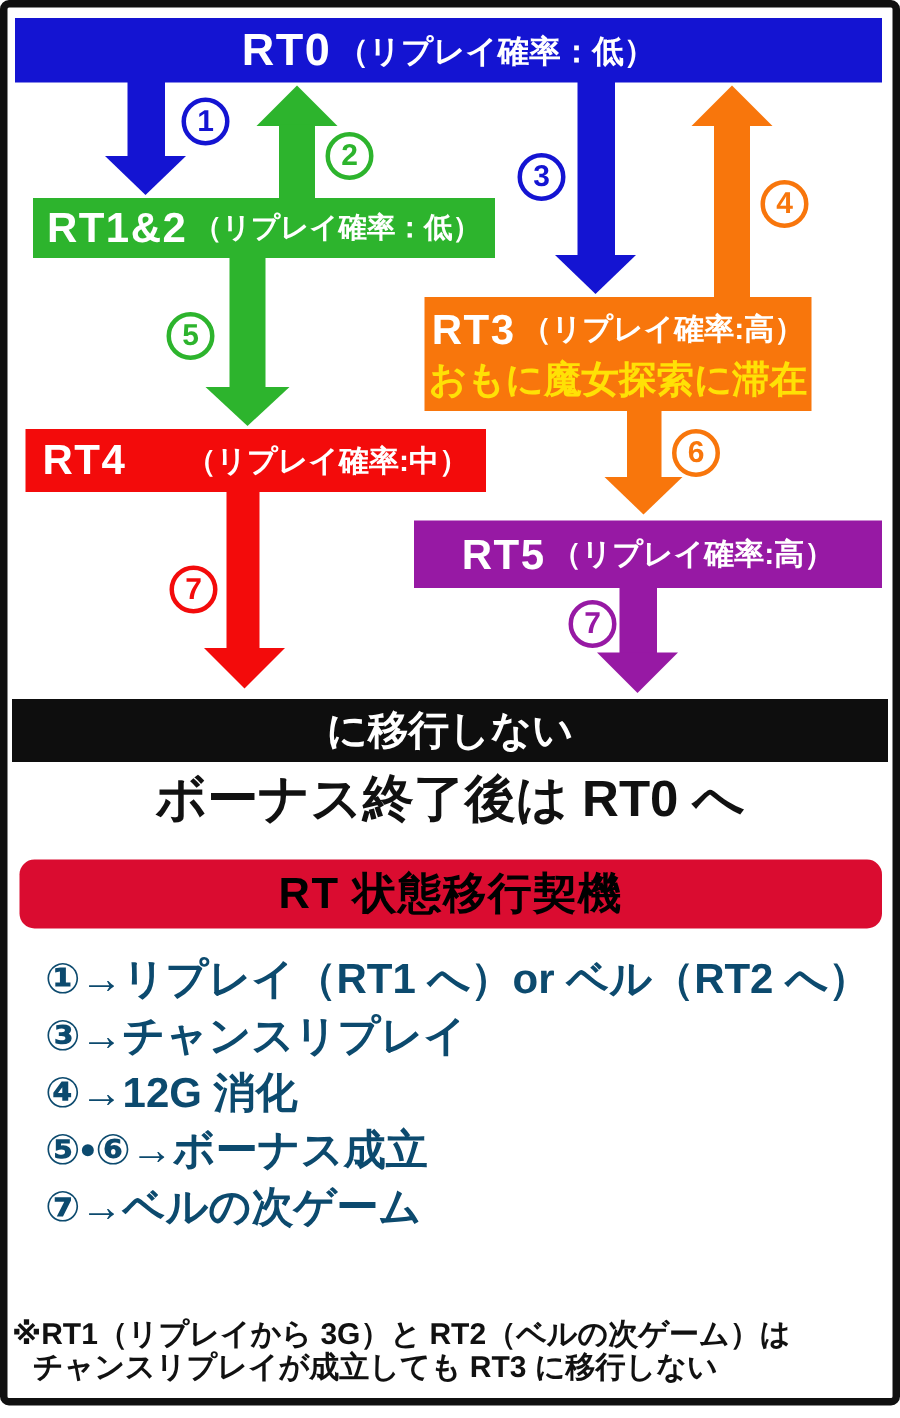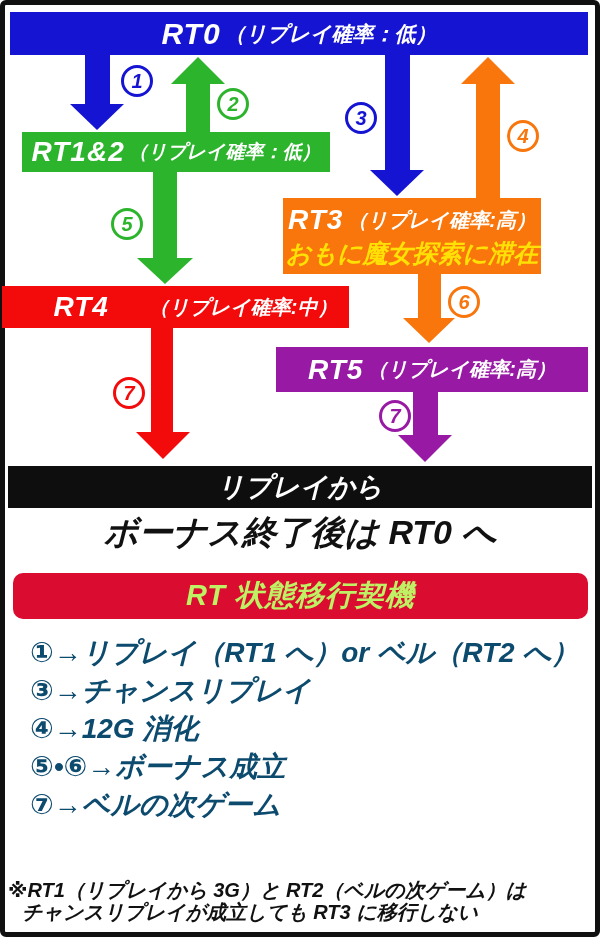--- a/index.html
+++ b/index.html
@@ -1,39 +1,38 @@
 <!DOCTYPE html>
 <html><head>
 <meta charset="utf-8">
 <style>
   html,body{margin:0;padding:0;background:#ffffff;}
   .stage{
     position:relative;width:600px;height:945px;background:#fff;overflow:hidden;
     font-family:"Liberation Sans","DejaVu Sans",sans-serif;
-    font-style:italic;
   }
   .frame{
     position:absolute;left:0;top:0;width:590px;height:927px;
     border:5px solid #101010;border-radius:6px;background:transparent;
   }
   
   .bar{
     position:absolute;display:flex;align-items:center;justify-content:center;
     color:#fff;font-weight:bold;white-space:nowrap;
   }
   .bar .bar-name{font-size:30px;letter-spacing:1px;}
   .bar .bar-detail{font-size:21px;margin-left:4px;}
   .bar-rt0  {left:10px; top:12px;  width:578px;height:43px;background:#1414d2;}
   .bar-rt12 {left:22px; top:132px; width:308px;height:40px;background:#2db42d;}
   .bar-rt12 .bar-name{font-size:28px;} .bar-rt12 .bar-detail{font-size:19px;}
   .bar-rt3  {left:283px;top:198px; width:258px;height:76px;background:#f8760c;flex-direction:column;justify-content:center;}
   .bar-rt3 .row{display:flex;align-items:center;line-height:34px;}
   .bar-rt3 .bar-name{font-size:28px;} .bar-rt3 .bar-detail{font-size:20px;}
   .bar-rt3 .bar-sub{color:#ffe105;font-size:25px;line-height:32px;font-weight:bold;}
-  .bar-rt4  {left:2px; top:286px; width:307px;height:42px;background:#f30b0b;padding-left:40px;}
+  .bar-rt4  {left:17px; top:286px; width:307px;height:42px;background:#f30b0b;}
   .bar-rt4 .bar-name{font-size:28px;} .bar-rt4 .bar-detail{font-size:20px;margin-left:40px;}
   .bar-rt5  {left:276px;top:347px; width:312px;height:45px;background:#9719a4;}
   .bar-rt5 .bar-name{font-size:28px;} .bar-rt5 .bar-detail{font-size:20px;}
   .bar-bonus{left:8px;  top:466px; width:584px;height:42px;background:#0e0e0e;font-size:27px;}
   
   .shaft{position:absolute;}
   .head{position:absolute;width:0;height:0;}
   .head.down{border-left:27px solid transparent;border-right:27px solid transparent;border-top:26px solid #000;}
   .head.up  {border-left:27px solid transparent;border-right:27px solid transparent;border-bottom:27px solid #000;}
   .c-blue  {background:#1414d2;} .h-blue.down{border-top-color:#1414d2;}
@@ -53,21 +52,21 @@
   .num.n-orange{border-color:#f8760c;color:#f8760c;}
   .num.n-red   {border-color:#f30b0b;color:#f30b0b;}
   .num.n-purple{border-color:#9719a4;color:#9719a4;}
   
   .after-bonus{
     position:absolute;left:0;top:510px;width:600px;text-align:center;
     font-size:34px;font-weight:900;color:#111;letter-spacing:0px;
   }
   .legend-header{
     position:absolute;left:13px;top:573px;width:575px;height:46px;
-    background:#da0c30;border-radius:10px;color:#bef264;
+    background:#da0c30;border-radius:10px;color:#000000;
     display:flex;align-items:center;justify-content:center;
     font-size:29px;font-weight:bold;letter-spacing:1px;
   }
   .legend-list{position:absolute;left:30px;top:634px;width:555px;}
   .legend-item{
     font-size:28px;font-weight:800;color:#0c4a6e;line-height:38px;
     white-space:nowrap;letter-spacing:0px;
   }
   .footnote{
     position:absolute;left:8px;top:879px;width:580px;
@@ -127,21 +126,21 @@
     <span class="bar-name">RT4</span>
     <span class="bar-detail">（リプレイ確率:中）</span>
   </div>
 
   <div class="bar bar-rt5">
     <span class="bar-name">RT5</span>
     <span class="bar-detail">（リプレイ確率:高）</span>
   </div>
 
   <div class="bar bar-bonus">
-    <span>リプレイから</span>
+    <span>に移行しない</span>
   </div>
 
   <div class="num n-blue" style="left:121px;top:65px;">1</div>
   <div class="num n-green" style="left:217px;top:88px;">2</div>
   <div class="num n-blue" style="left:345px;top:102px;">3</div>
   <div class="num n-orange" style="left:507px;top:120px;">4</div>
   <div class="num n-green" style="left:111px;top:208px;">5</div>
   <div class="num n-orange" style="left:448px;top:286px;">6</div>
   <div class="num n-red" style="left:113px;top:377px;">7</div>
   <div class="num n-purple" style="left:379px;top:400px;">7</div>

